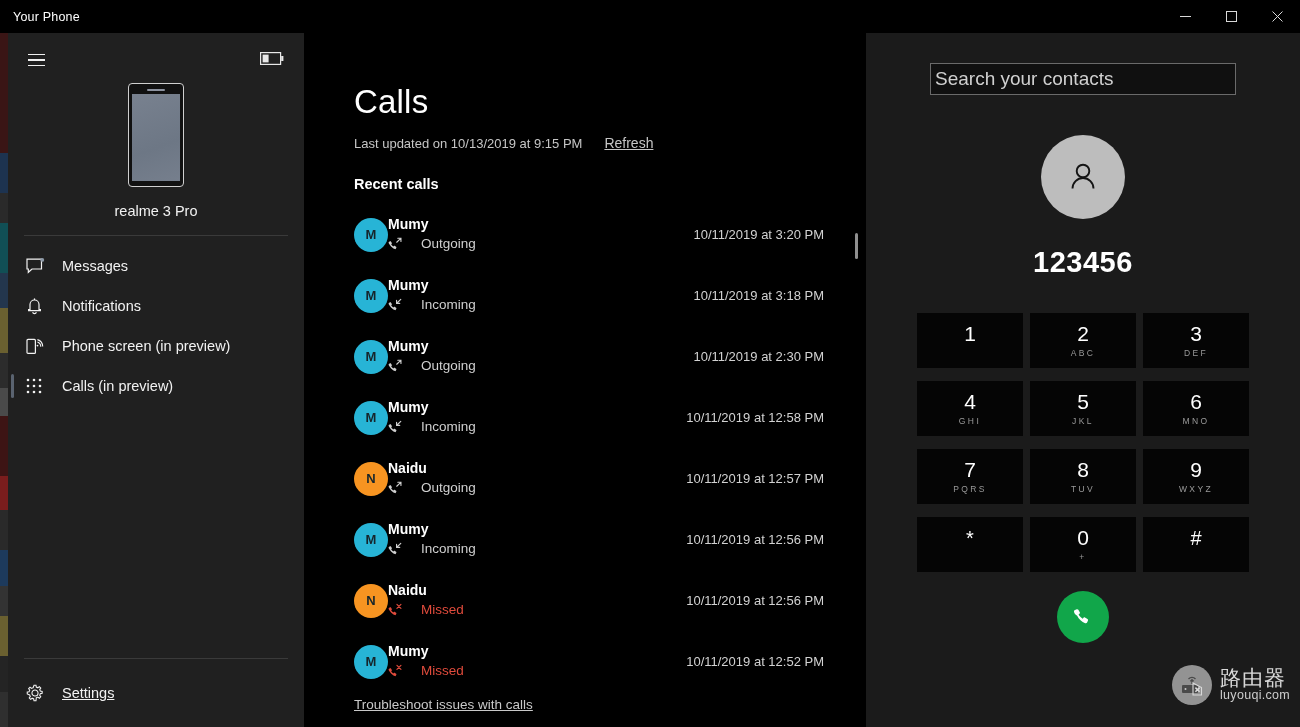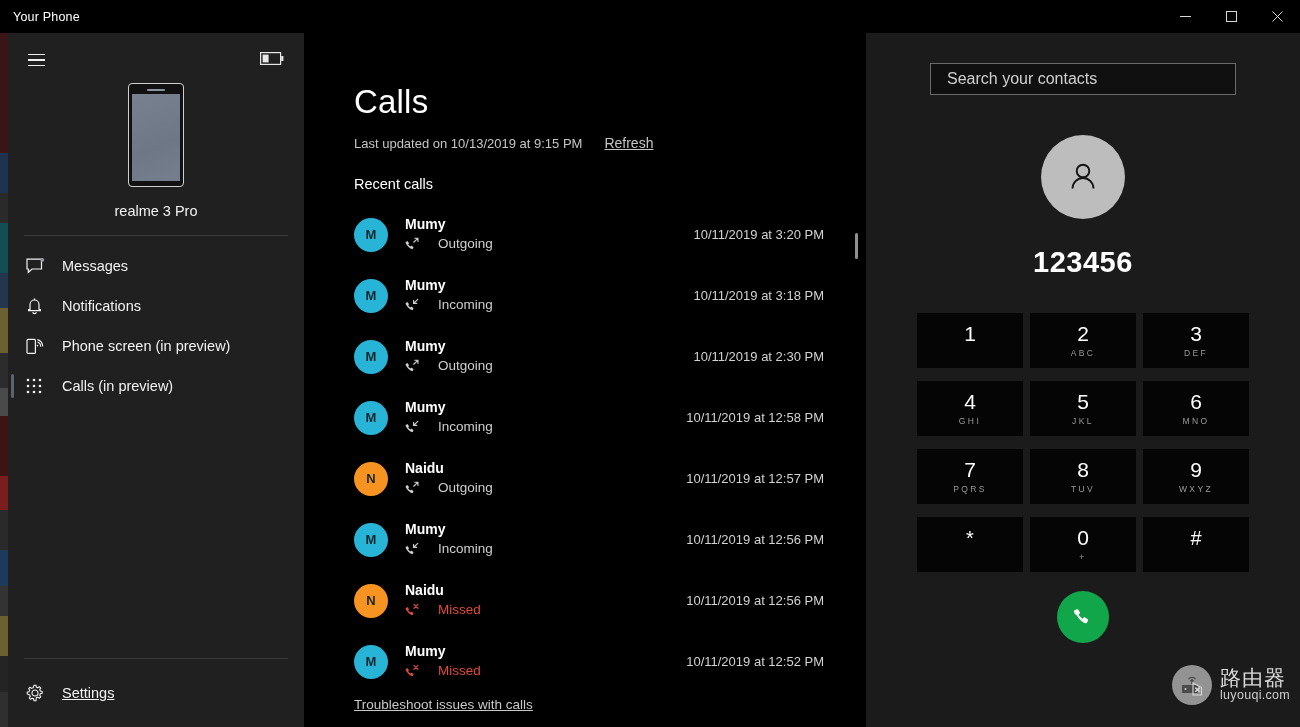--- a/index.html
+++ b/index.html
@@ -81,52 +81,52 @@
   
   .main {
     flex: 1 1 auto; background: #000; position: relative; min-width: 0;
     display: flex; flex-direction: column;
   }
   .main-inner { padding: 50px 0 0 50px; position: relative; height: 100%; }
   h1.page-title { color: #fff; font-size: 33px; font-weight: 300; letter-spacing: .2px; }
   .subrow { margin-top: 14px; display: flex; align-items: baseline; gap: 22px; }
   .last-updated { color: #c6c6c6; font-size: 13px; }
   .refresh-link { color: #c6c6c6; font-size: 14px; }
-  .section-title { color: #fff; font-size: 14.5px; font-weight: normal; margin-top: 25px; }
+  .section-title { color: #fff; font-size: 14.5px; font-weight: bold; margin-top: 25px; }
 
   .calls { margin-top: 12px; width: 470px; }
   .call-row { display: flex; align-items: center; height: 61px; }
   .avatar {
     width: 34px; height: 34px; border-radius: 50%; flex: 0 0 34px;
     display: flex; align-items: center; justify-content: center;
     color: #16252b; font-size: 13px; font-weight: 600;
   }
-  .call-text { margin-left: 17px; flex: 1 1 auto; min-width: 0; }
+  .call-text { flex: 1 1 auto; min-width: 0; }
   .call-name { color: #fff; font-size: 14px; font-weight: bold; line-height: 1.35; }
   .call-type { display: flex; align-items: center; gap: 19px; font-size: 13.5px; line-height: 1.5; }
   .call-type .tico { width: 14px; height: 14px; display: block; }
   .call-time { color: #d2d2d2; font-size: 13px; white-space: nowrap; }
 
   .troubleshoot { color: #c9c9c9; font-size: 13.5px; position: absolute; left: 50px; bottom: 15px; }
 
   .scrollbar-track { position: absolute; right: 6px; top: 0; bottom: 0; width: 6px; }
   .scrollbar-thumb {
     position: absolute; left: 1px; width: 3px; top: 200px; height: 26px;
     background: #8f8f8f; border-radius: 2px;
   }
 
   
   .right {
     width: 434px; flex: 0 0 434px; background: #1b1b1b; height: 100%;
     position: relative; display: flex; flex-direction: column; align-items: center;
   }
   .search-box {
     margin-top: 30px; width: 306px; height: 32px; background: #101010;
-    border: 1px solid #6a6a6a; color: #e2e2e2; font-size: 16px;
-    padding: 0 16px; font-family: "Liberation Sans", sans-serif; outline: none;
+    border: 1px solid #6a6a6a; color: #e2e2e2; font-size: 19px;
+    padding: 0 4px; font-family: "Liberation Sans", sans-serif; outline: none;
   }
   .search-box::placeholder { color: #d0d0d0; }
   .big-avatar {
     margin-top: 40px; width: 84px; height: 84px; border-radius: 50%;
     background: #bdbdbd; display: flex; align-items: center; justify-content: center;
   }
   .dialed-number { margin-top: 27px; color: #fff; font-size: 29px; font-weight: bold; letter-spacing: .5px; }
 
   .dialpad { margin-top: 34px; display: grid; grid-template-columns: repeat(3, 106px);
     grid-gap: 0 7px; }

